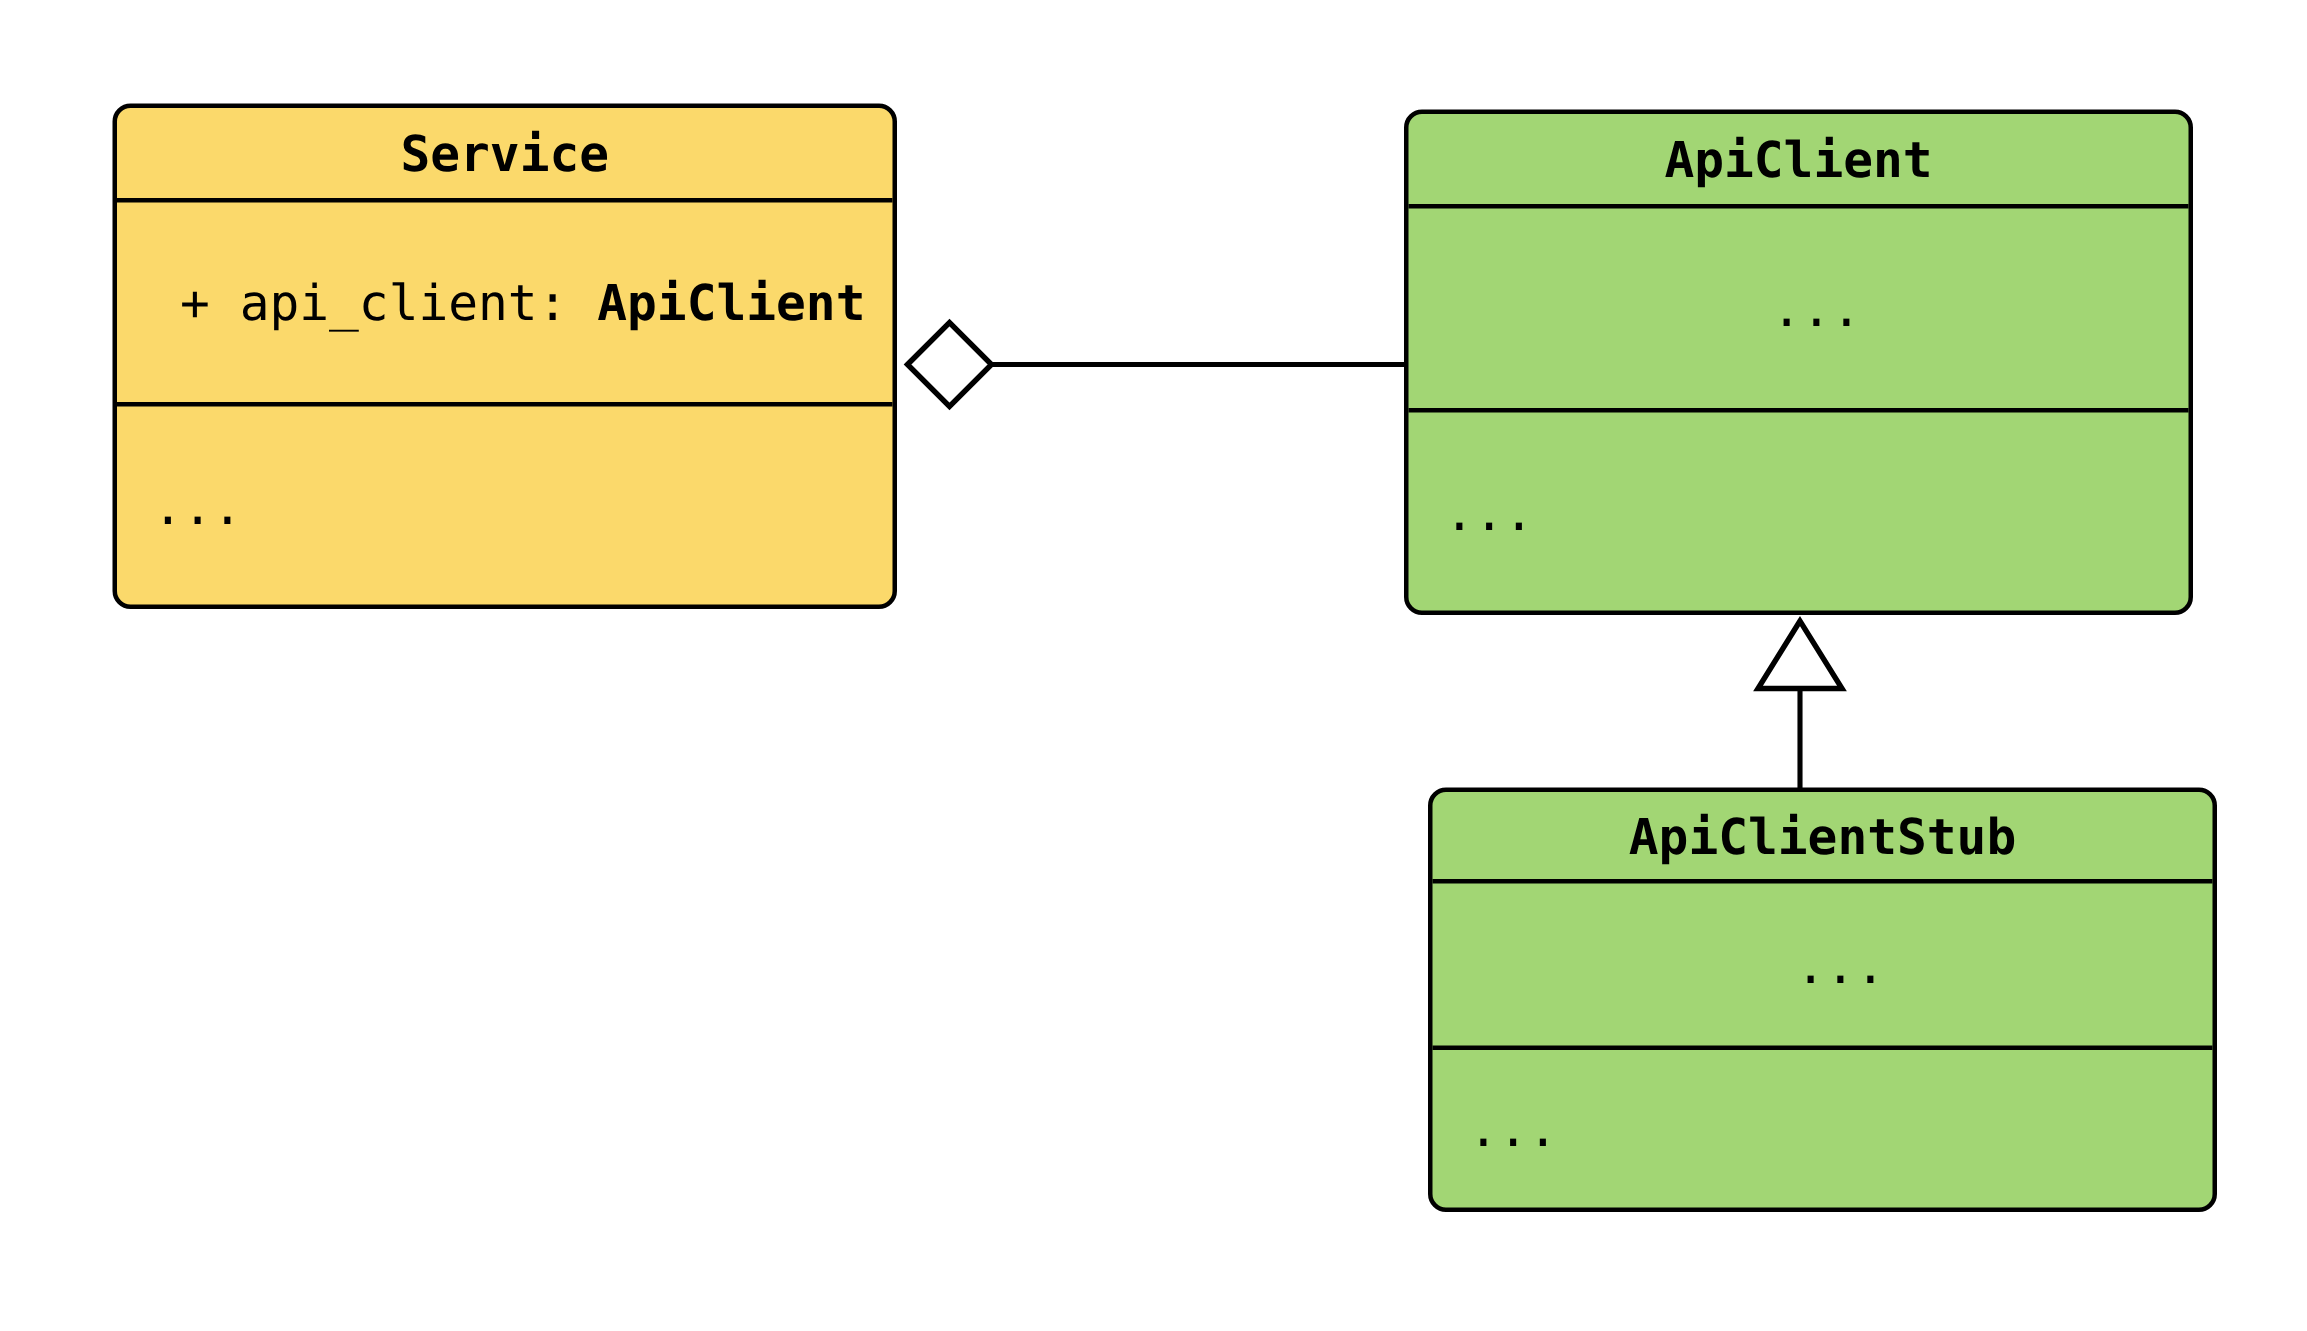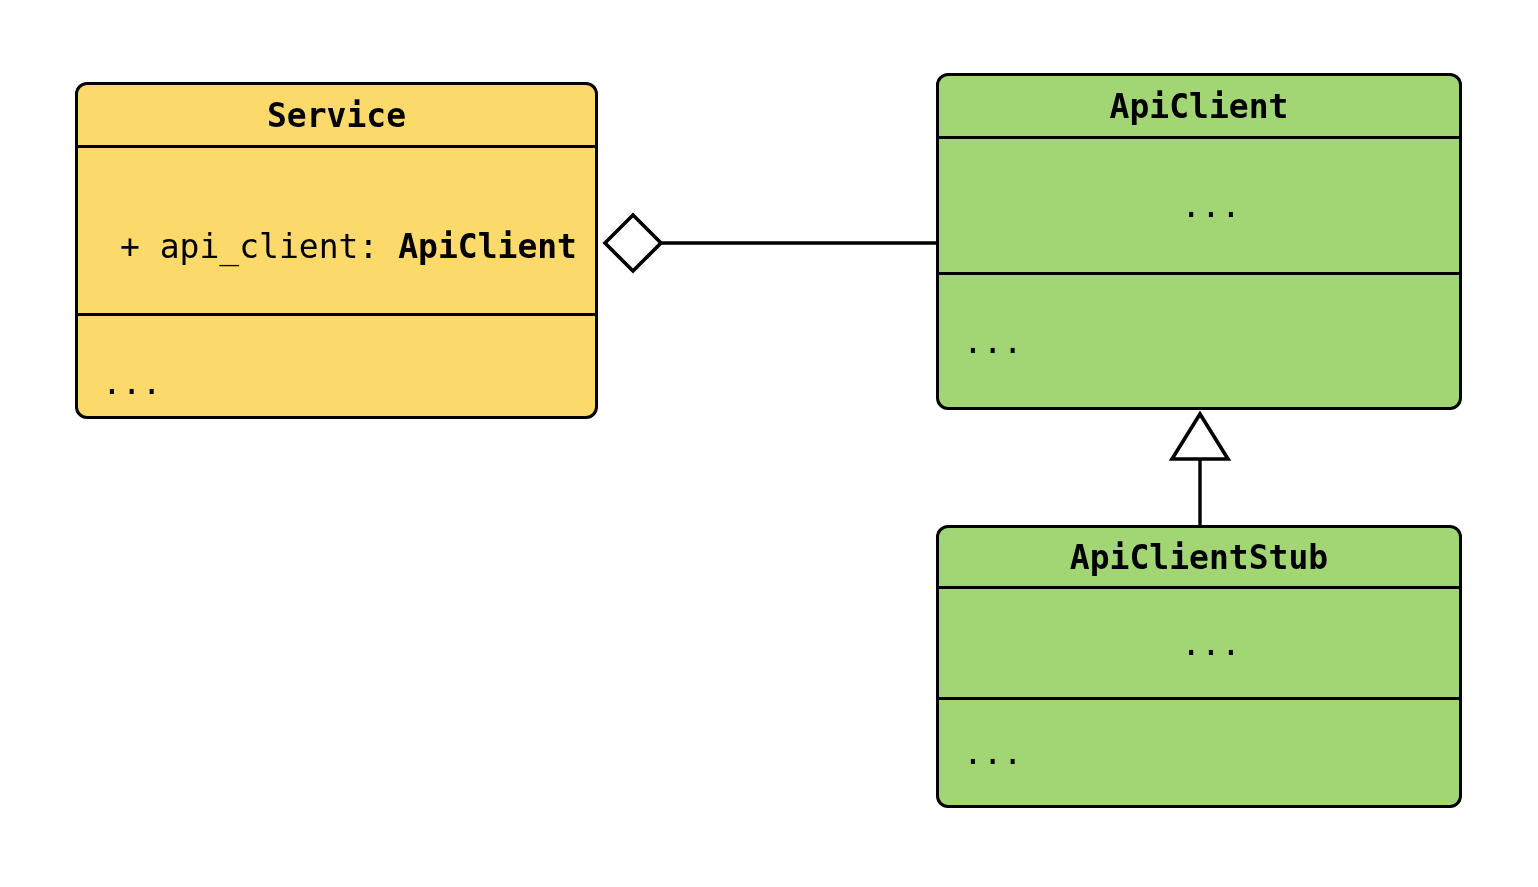--- a/index.html
+++ b/index.html
@@ -32,21 +32,21 @@
   }
   .class-box {
     position: absolute;
     box-sizing: border-box;
     border: 3.5px solid #000000;
     border-radius: 12px;
     display: flex;
     flex-direction: column;
     color: #000000;
   }
-  .class-box.service      { left: 75px;  top: 82px;  width: 523px; height: 337px; gap: 32px; }
+  .class-box.service      { left: 75px;  top: 69px;  width: 523px; height: 337px; }
   .class-box.apiclient    { left: 936px; top: 73px;  width: 526px; height: 337px; }
   .class-box.apiclientstub{ left: 936px; top: 525px; width: 526px; height: 283px; }
 
   .class-title {
     flex: 0 0 auto;
     height: 60px;
     border-bottom: 3.5px solid #000000;
     display: flex;
     align-items: center;
     justify-content: center;
@@ -92,19 +92,19 @@
     </div>
     <div class="class-section methods">...</div>
   </div>
 
   <div class="class-box apiclient" style="background: rgb(162, 214, 116);">
     <div class="class-title">ApiClient</div>
     <div class="class-section attrs">...</div>
     <div class="class-section methods">...</div>
   </div>
 
-  <div class="class-box apiclientstub" style="background: rgb(162, 214, 116);">
+  <div class="class-box apiclientstub" style="background: rgb(162, 214, 116); margin-left: 16px;">
     <div class="class-title">ApiClientStub</div>
     <div class="class-section attrs">...</div>
     <div class="class-section methods">...</div>
   </div>
 
 </div>
 
 </body></html>

